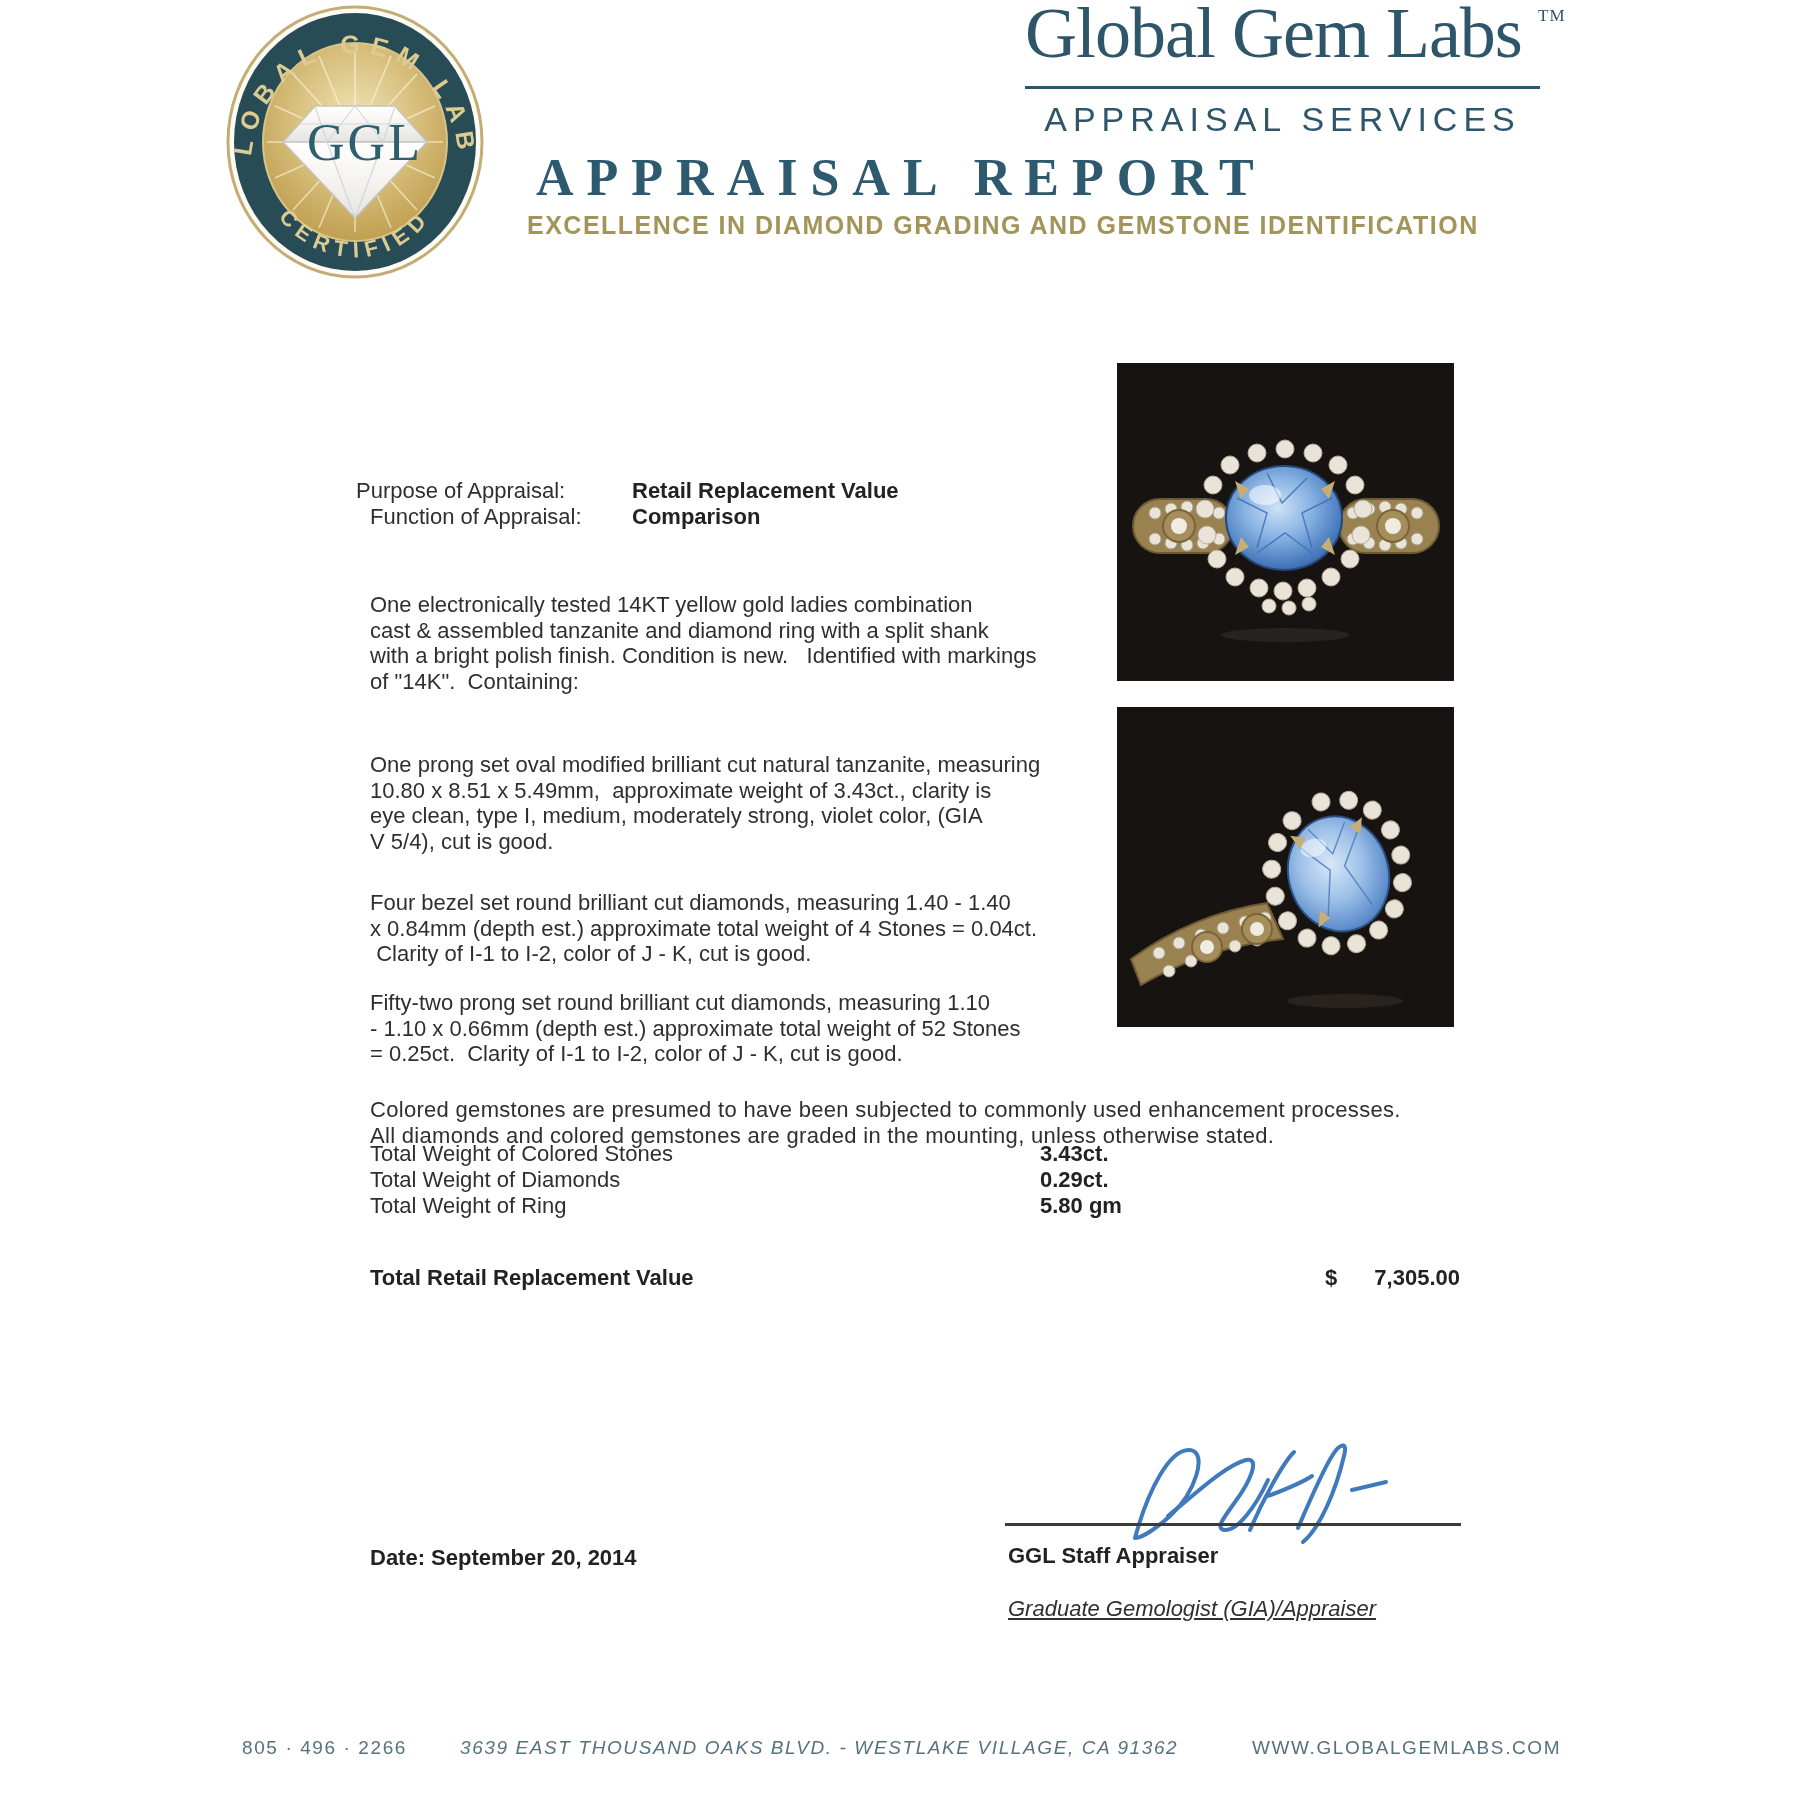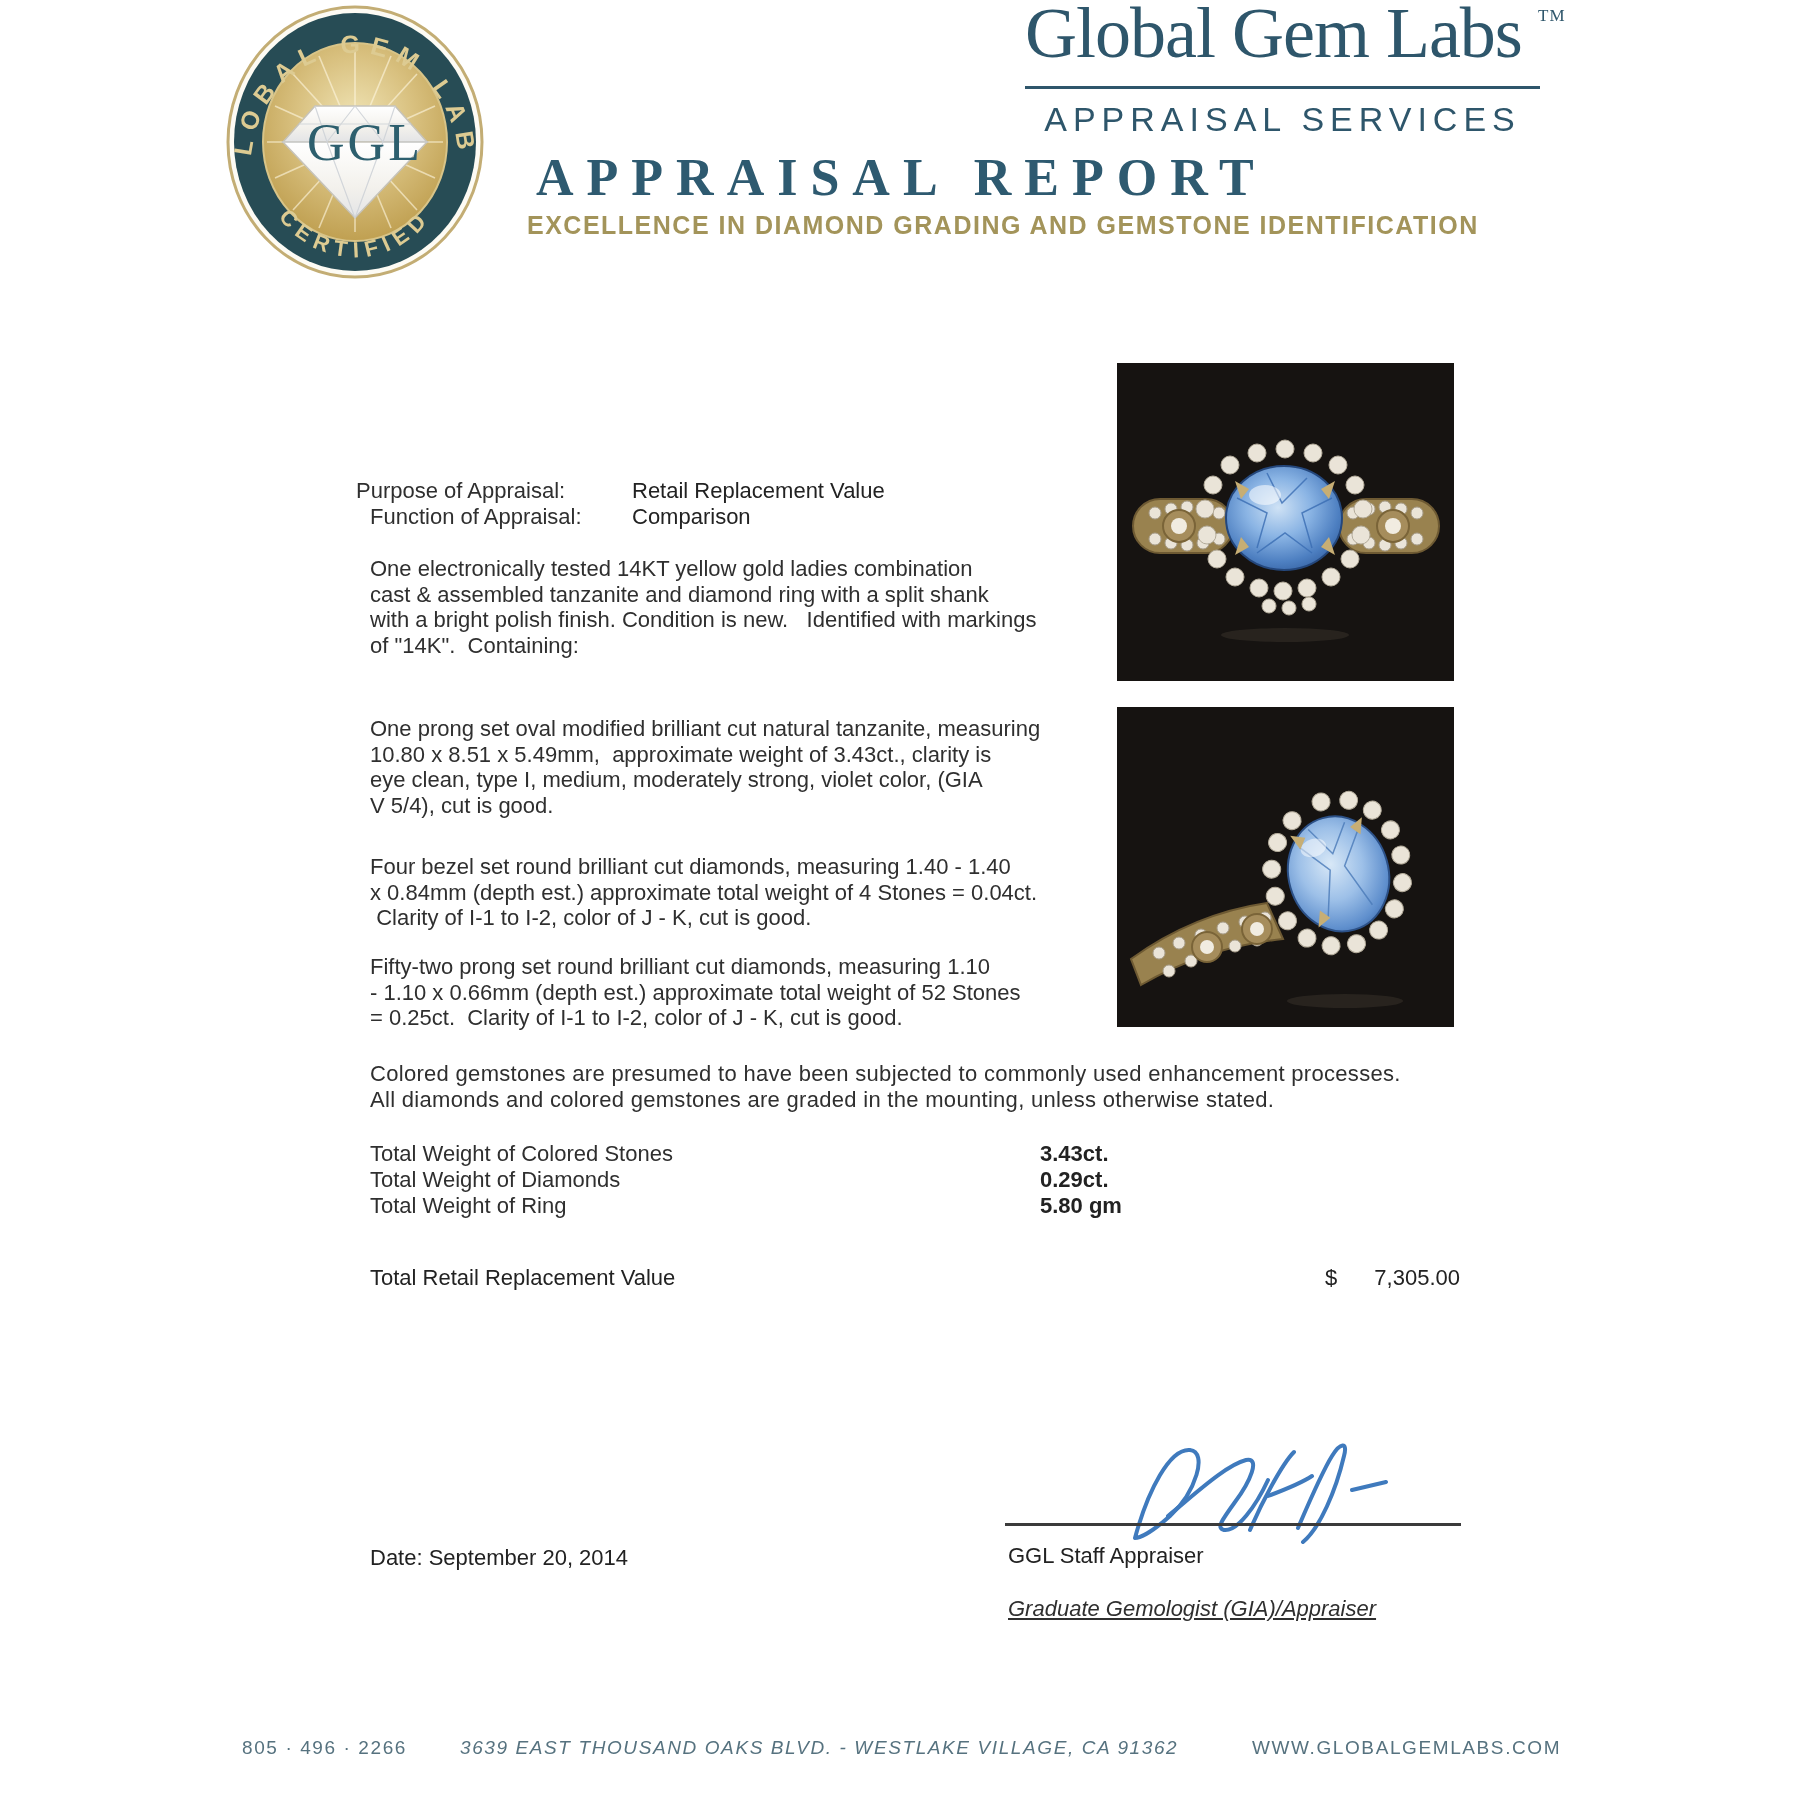--- a/index.html
+++ b/index.html
@@ -20,23 +20,23 @@
     color:#2e566b;font-size:34px;letter-spacing:6px;text-align:center;white-space:nowrap;
   }
   .report-title{
     font-family:"Liberation Serif", serif;font-weight:700;color:#2e5a70;
     font-size:52px;letter-spacing:13px;white-space:nowrap;
   }
   .report-tagline{
     color:#a3945a;font-weight:700;font-size:25px;letter-spacing:1.5px;white-space:nowrap;text-align:center;
   }
   
-  .body-text{font-size:22px;line-height:25.5px;color:#2f2f2f;white-space:pre-wrap;}
+  .body-text{font-size:22px;line-height:25.5px;color:#2f2f2f;white-space:pre-wrap;margin-top:36px;}
   .row-label{font-size:22px;line-height:26px;color:#2f2f2f;}
-  .row-value{font-size:22px;line-height:26px;font-weight:400;color:#222;}
+  .row-value{font-size:22px;line-height:26px;font-weight:700;color:#222;}
   .totals-row{position:absolute;left:370px;width:1100px;height:26px;}
   .totals-row .t-label{position:absolute;left:0;top:0;font-size:22px;color:#2f2f2f;}
   .totals-row .t-value{position:absolute;left:670px;top:0;font-size:22px;font-weight:700;color:#222;}
   .sig-rule{background:#3b3b3b;height:3px;}
   .italic{font-style:italic;}
   .footer-text{font-size:19px;letter-spacing:1.6px;color:#56727f;white-space:nowrap;}
   .photo-frame{background:#13100e;}
 </style>
 </head>
 <body>

